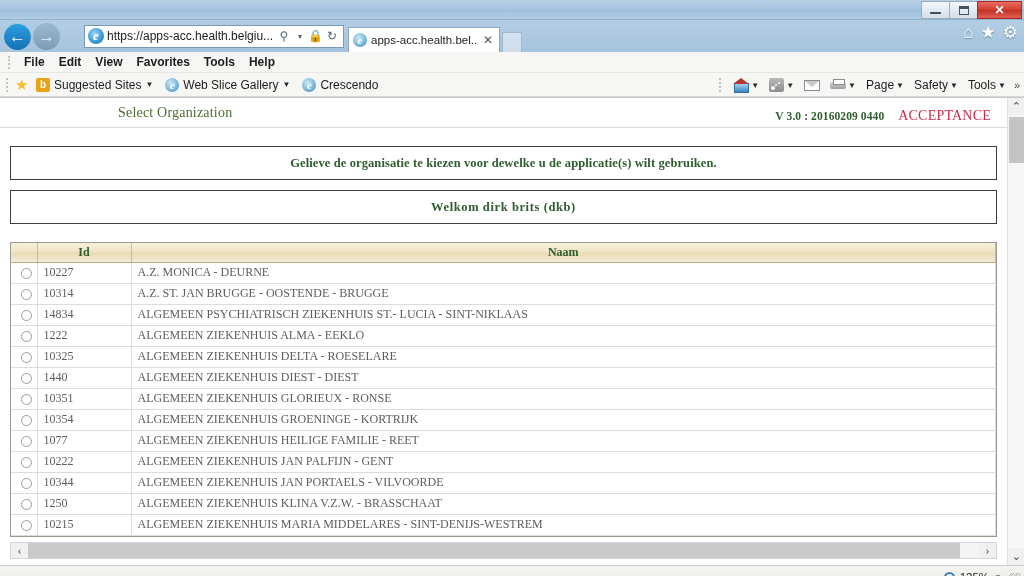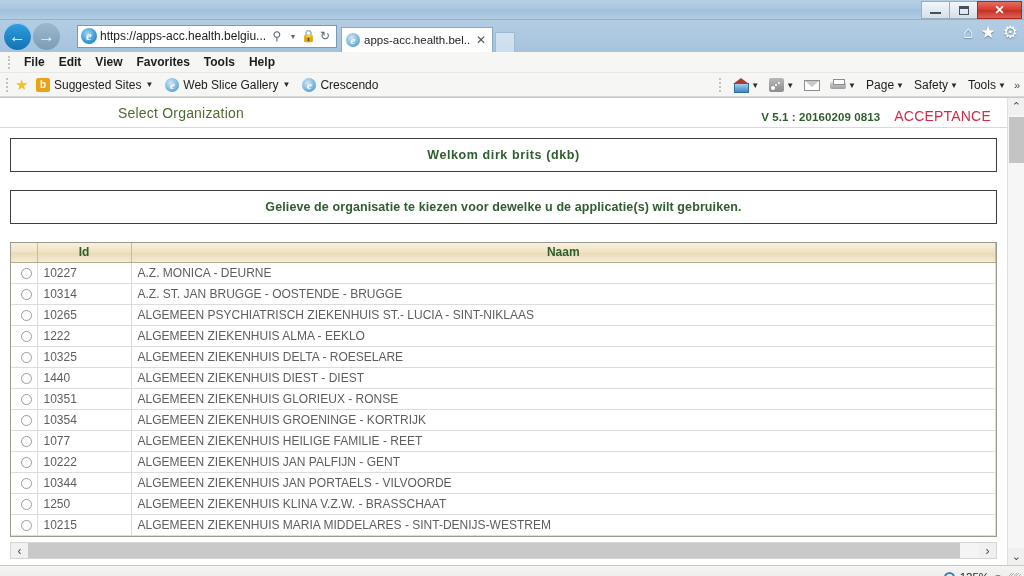--- a/index.html
+++ b/index.html
@@ -66,21 +66,21 @@
   .nav-arrow {
     width: 27px; height: 27px; border-radius: 50%;
     display: flex; align-items: center; justify-content: center;
     color: #ffffff; font-size: 17px; line-height: 1;
     flex: 0 0 auto;
   }
   .nav-back { background: linear-gradient(to bottom, #2f9fe0, #1272b5); box-shadow: inset 0 1px 0 rgba(255,255,255,.5); }
   .nav-fwd  { background: linear-gradient(to bottom, #9ab8cf, #7e9cb5); color:#e8f1f8; margin-left: 2px; }
 
   #addressbar {
-    margin-left: 17px;
+    margin-left: 24px;
     height: 23px;
     width: 260px;
     background: #ffffff;
     border: 1px solid #7a9ab4;
     display: flex; align-items: center;
     padding: 0 3px;
     flex: 0 0 auto;
   }
   #addressbar .url {
     flex: 1 1 auto; font-size: 12px; color: #1b1b1b;
@@ -224,20 +224,21 @@
   }
   .chev-more { font-size: 11px; color: #4a4a4a; padding-left: 2px; }
 
   
   #viewport {
     position: relative;
     height: 468px;
     background: #ffffff;
     border-top: 1px solid #c9c9c4;
     display: flex;
+    font-family: Liberation Serif, serif;
   }
   #page {
     position: relative;
     flex: 1 1 auto;
     overflow: hidden;
     background: #ffffff;
     padding: 0;
   }
 
   
@@ -482,31 +483,31 @@
       <span class="chev-more">»</span>
     </div>
   </div>
 
   <div id="viewport">
     <div id="page">
 
       <div id="page-header">
         <span id="page-title">Select Organization</span>
         <span id="version-wrap">
-          <span id="version-text">V 5.1 : 20160209 0813</span>
+          <span id="version-text">V 3.0 : 20160209 0440</span>
           <span id="env-badge">ACCEPTANCE</span>
         </span>
       </div>
 
+      <div class="banner" id="instruction-banner">
+        <span>Gelieve de organisatie te kiezen voor dewelke u de applicatie(s) wilt gebruiken.</span>
+      </div>
+
       <div class="banner" id="welcome-banner">
         <span>Welkom  dirk  brits   (dkb)</span>
-      </div>
-
-      <div class="banner" id="instruction-banner">
-        <span>Gelieve de organisatie te kiezen voor dewelke u de applicatie(s) wilt gebruiken.</span>
       </div>
 
       <div id="table-wrap">
         <table class="orgtable">
           <thead>
             <tr>
               <th class="col-radio"></th>
               <th class="col-id">Id</th>
               <th>Naam</th>
             </tr>
@@ -517,21 +518,21 @@
                 <td>10227</td>
                 <td class="cell-name">A.Z. MONICA - DEURNE</td>
               </tr>
               <tr>
                 <td class="cell-radio"><span class="radio"></span></td>
                 <td>10314</td>
                 <td class="cell-name">A.Z. ST. JAN BRUGGE - OOSTENDE - BRUGGE</td>
               </tr>
               <tr>
                 <td class="cell-radio"><span class="radio"></span></td>
-                <td>10265</td>
+                <td>14834</td>
                 <td class="cell-name">ALGEMEEN PSYCHIATRISCH ZIEKENHUIS ST.- LUCIA - SINT-NIKLAAS</td>
               </tr>
               <tr>
                 <td class="cell-radio"><span class="radio"></span></td>
                 <td>1222</td>
                 <td class="cell-name">ALGEMEEN ZIEKENHUIS ALMA - EEKLO</td>
               </tr>
               <tr>
                 <td class="cell-radio"><span class="radio"></span></td>
                 <td>10325</td>

